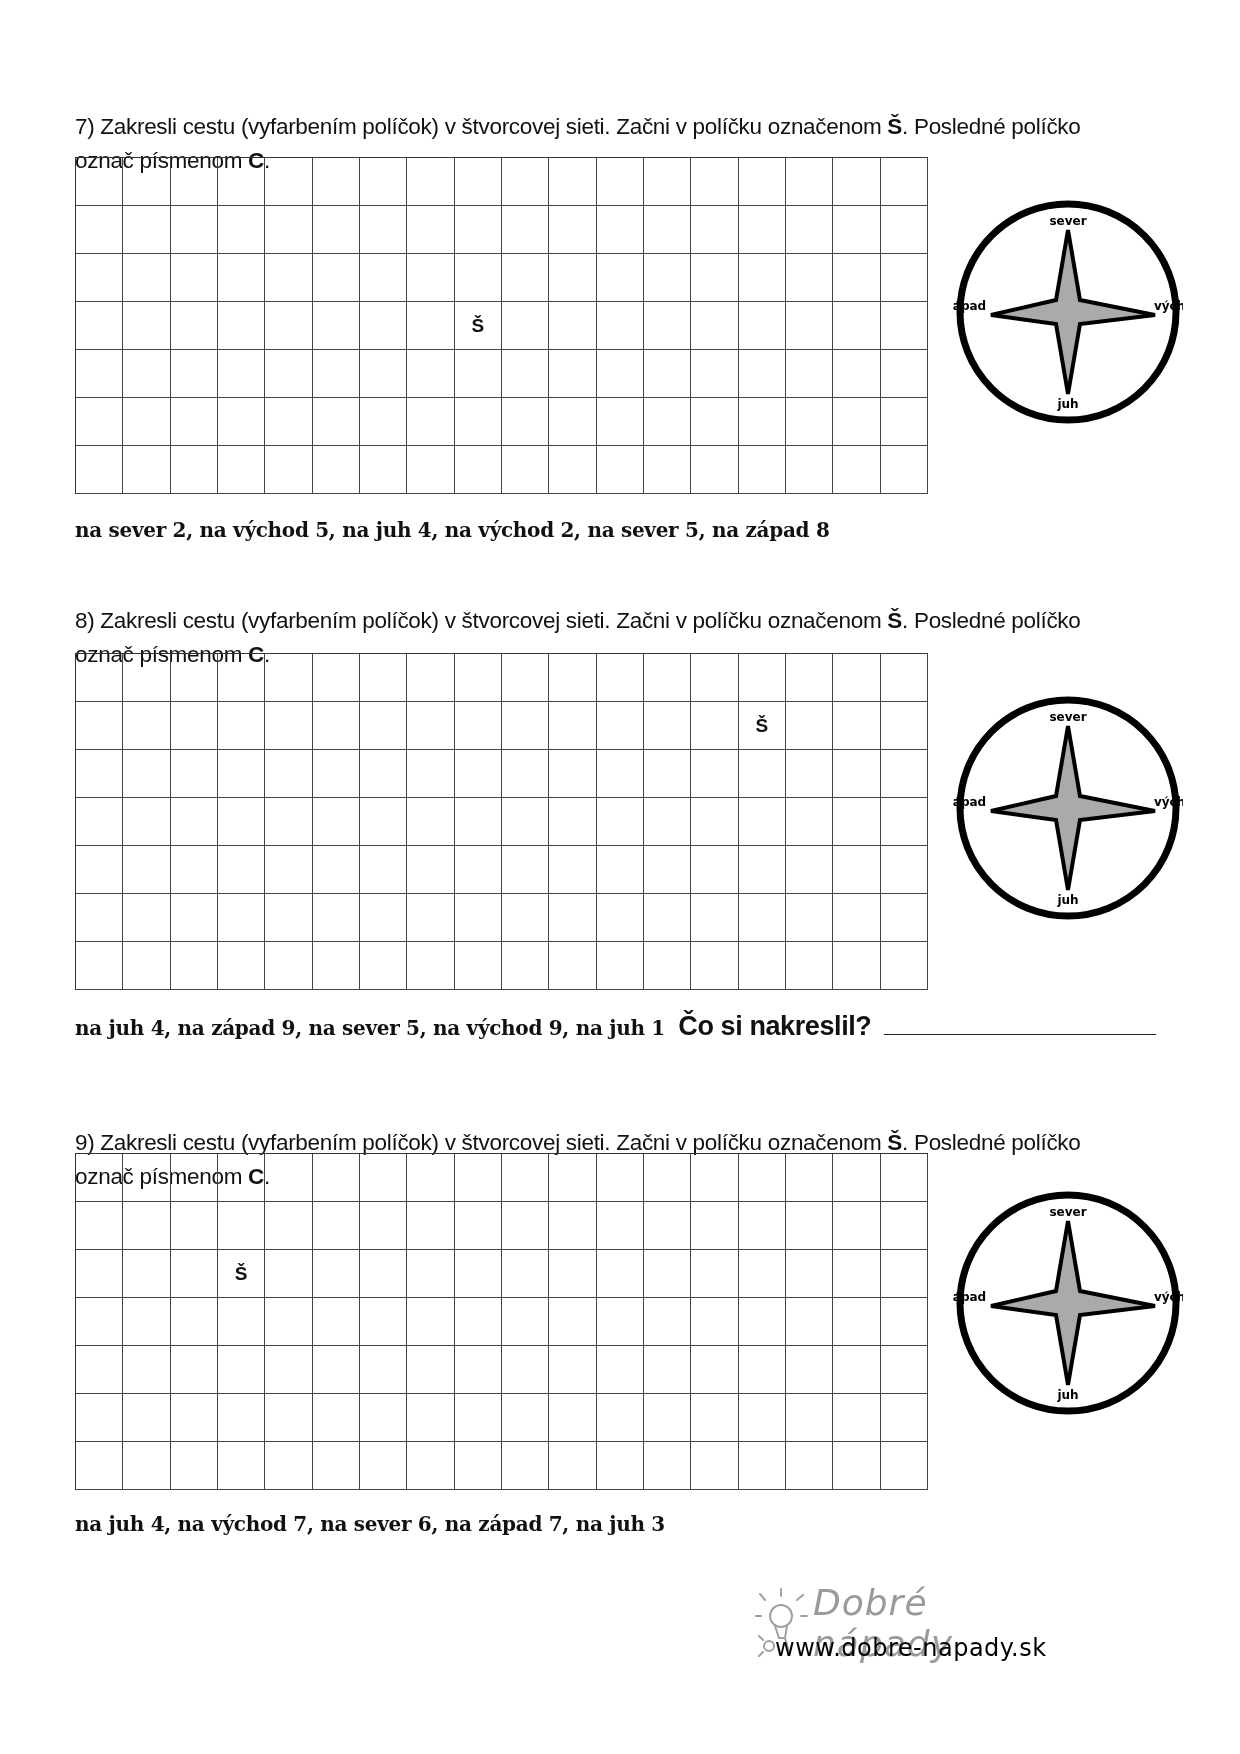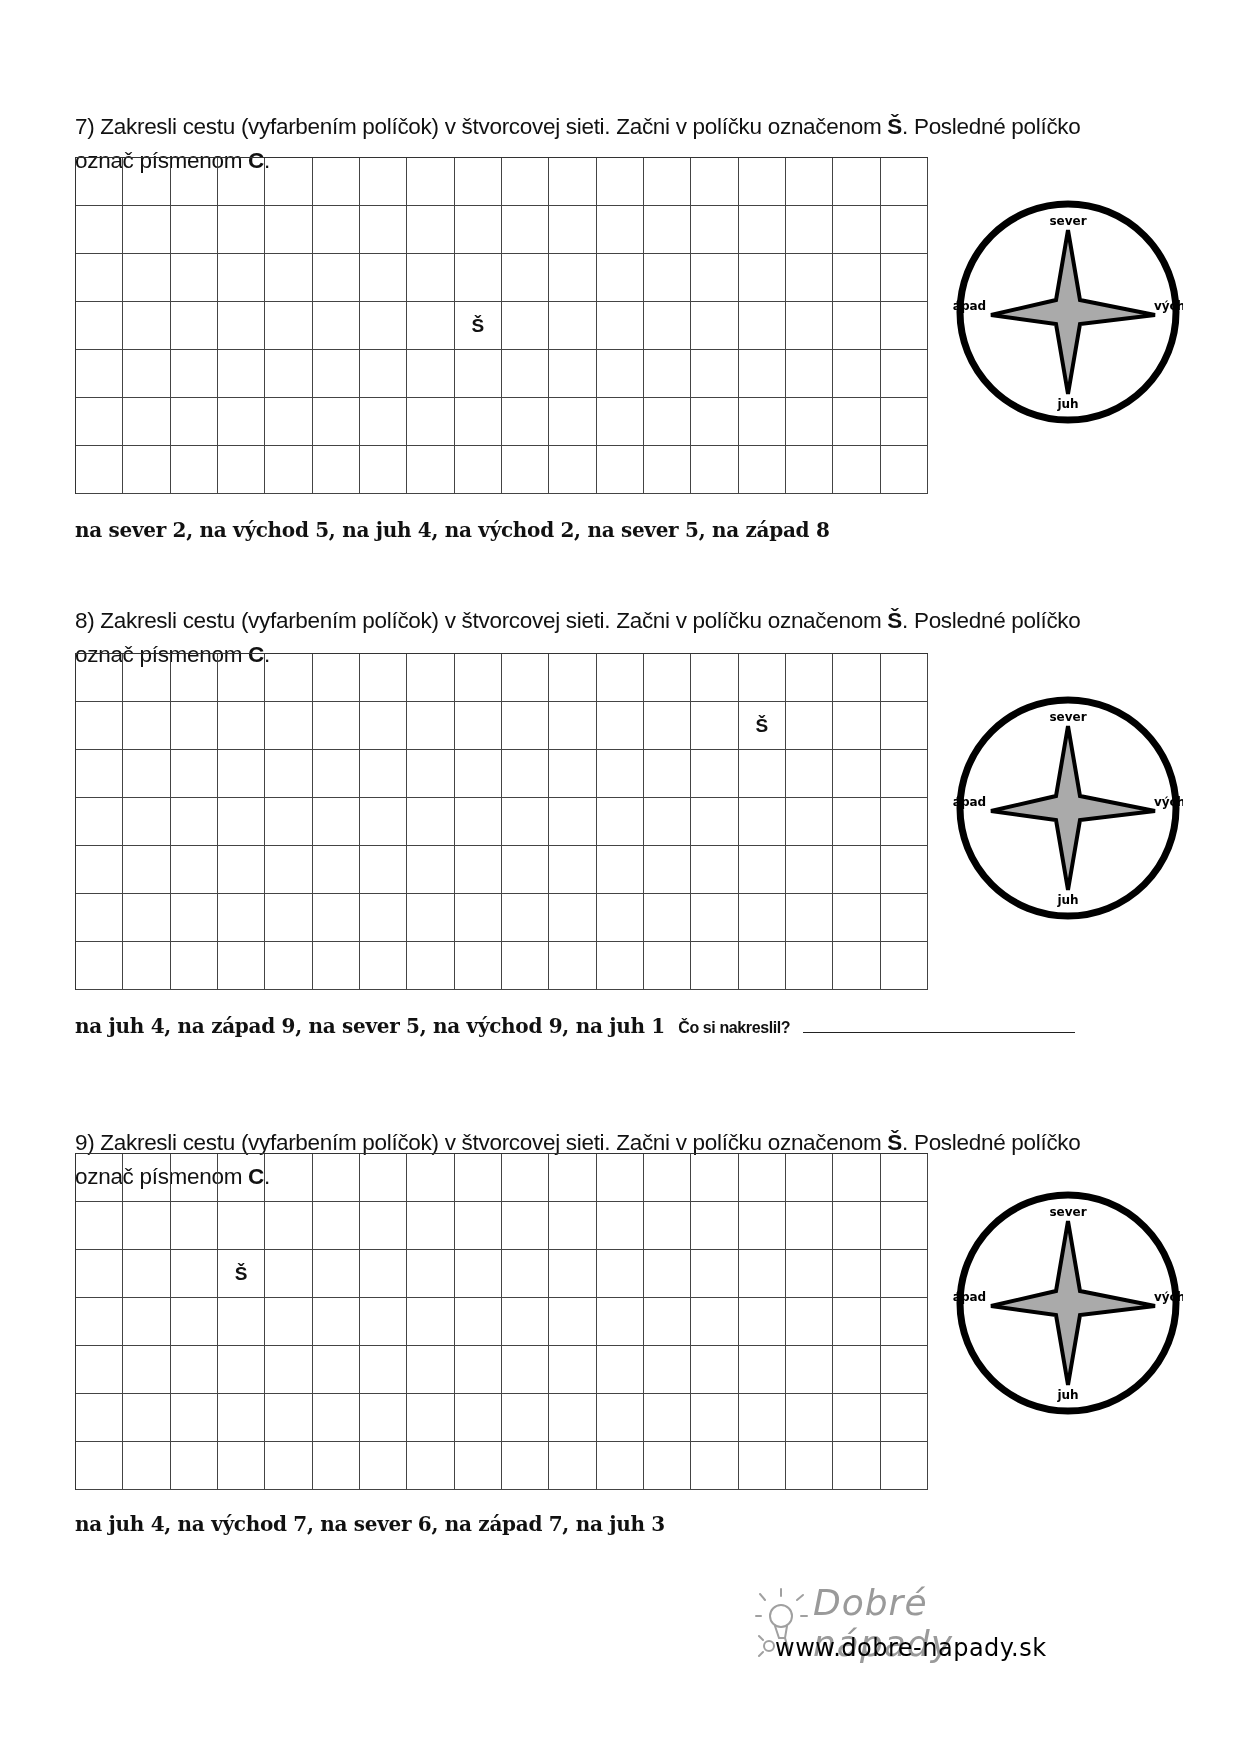--- a/index.html
+++ b/index.html
@@ -8,21 +8,21 @@
     position: absolute; left: 75px; width: 1060px;
     font-family: "Liberation Sans Narrow", "Liberation Sans", sans-serif;
     font-size: 22.5px; line-height: 34px; letter-spacing: -0.3px; margin-top: 44px;
   }
   .task-title b { font-weight: bold; }
   .directions {
     position: absolute; left: 75px;
     font-family: "DejaVu Serif", "Liberation Serif", serif;
     font-size: 20px; line-height: 28px; letter-spacing: -0.3px; font-weight: bold;
   }
-  .question { font-family: "Liberation Sans", sans-serif; font-size: 16px; letter-spacing: -0.4px; }
+  .question { font-family: "Liberation Sans", sans-serif; font-size: 27px; letter-spacing: -0.4px; }
   .answer-blank {
     display: inline-block; width: 272px; border-bottom: 1.5px solid #222; height: 20px;
     vertical-align: baseline; margin-left: 6px;
   }
   .grid {
     position: absolute; left: 75px;
     display: grid; grid-template-columns: repeat(18, 47.33px); grid-template-rows: repeat(7, 48px);
     border-top: 1.5px solid #333; border-left: 1.5px solid #333;
   }
   .cell {

